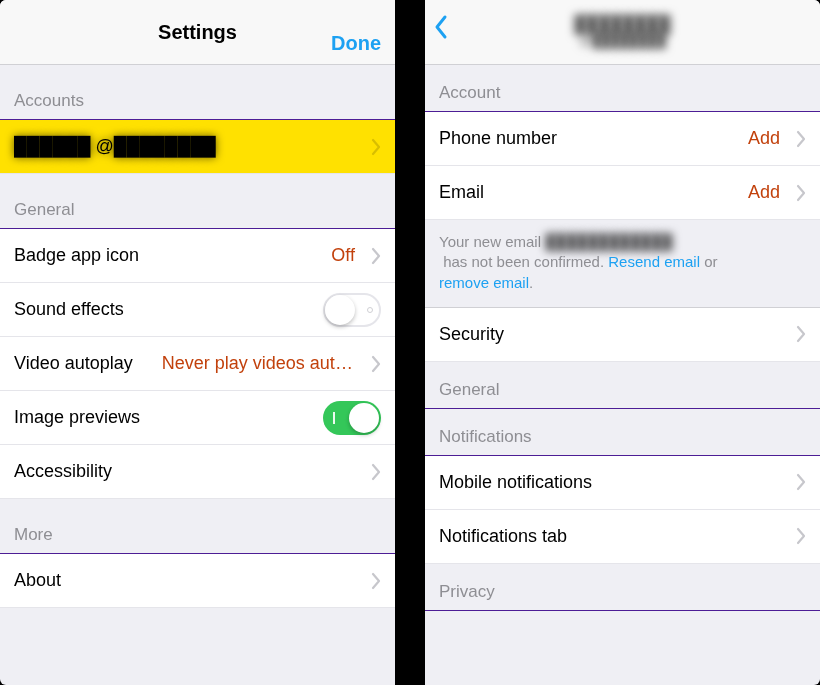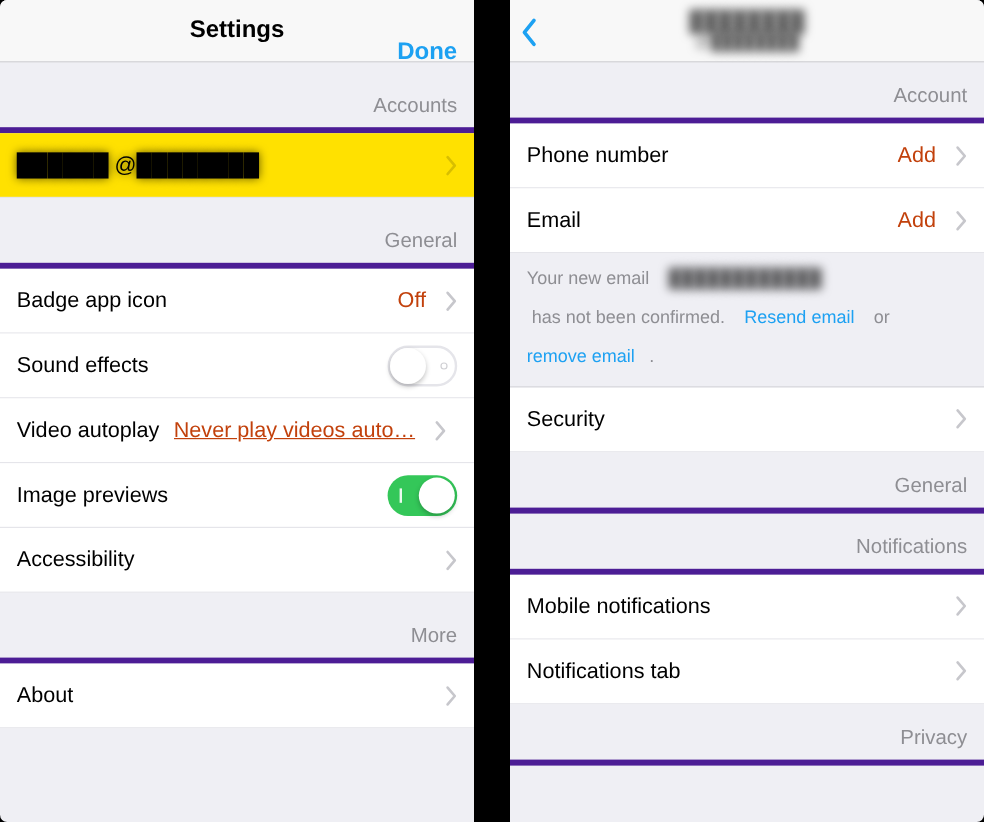--- a/index.html
+++ b/index.html
@@ -18,21 +18,21 @@
     display: flex;
     flex-direction: column;
     overflow: hidden;
   }
   .pane-left { border-radius: 6px 0 0 6px; }
   .pane-right { border-radius: 0 6px 6px 0; }
   .gap { width: 30px; background:#000; height:685px; }
 
   
   .navbar {
-    height: 52px;
+    height: 65px;
     background: #f8f8f8;
     border-bottom: 1px solid #d0d0d4;
     position: relative;
     display:flex; align-items:center; justify-content:center;
   }
   .nav-title {
     font-size: 20px; font-weight: 600; color:#000;
   }
   .nav-done {
     position:absolute; right:14px; top:0; height:54px; display:flex; align-items:center;
@@ -43,22 +43,21 @@
     color:#1da1f2;
   }
   .nav-center { display:flex; flex-direction:column; align-items:center; line-height:1.15;}
   .nav-handle { font-size:13px; color:#8e8e93;}
   .blur { color: transparent; text-shadow: 0 0 8px rgba(0,0,0,0.6); user-select:none;}
 
   
   .section-hdr {
     padding: 26px 14px 8px 14px;
     font-size: 17px; color:#8e8e93; font-weight:400;
-    border-bottom:5px solid #4c1d95;
-    text-align:right;
+    border-bottom:1px solid #4c1d95;
   }
   .section-hdr.tight { padding-top: 18px; }
 
   
   .row {
     background:#fff;
     min-height:54px;
     padding: 0 14px;
     display:flex; align-items:center;
     border-bottom:1px solid #e5e5ea;
@@ -84,21 +83,21 @@
   .toggle.off .knob { left:0; top:0; width:30px; height:30px;}
   .toggle.off .pip { position:absolute; right:6px; top:50%; width:6px;height:6px;border:1px solid #d0d0d4;border-radius:50%; transform:translateY(-50%);}
   .toggle.on { background:#34c759; }
   .toggle.on .knob { right:2px; }
   .toggle.on .bar { position:absolute; left:10px; top:50%; width:2px; height:12px; background:rgba(255,255,255,0.9); transform:translateY(-50%);}
 
   
   .note {
     padding: 12px 9px 14px 14px;
     font-size:15px; color:#8e8e93; line-height:1.35;
-    display:flex; flex-wrap:wrap; gap:12px;
+    display:flex; flex-wrap:wrap; gap:0;
     border-bottom:1px solid #d0d0d4;
   }
   .note .link { color:#1da1f2; }
   .note span { white-space:pre; }
 
   .scroll { flex:1; overflow:hidden; }
 </style>
 </head>
 <body>
 
@@ -136,21 +135,21 @@
     <div class="row">
       <div class="label">Sound effects</div>
       <div class="toggle off">
         <div class="knob"></div>
           <div class="pip"></div>
       </div>
     </div>
 
     <div class="row">
       <div class="label">Video autoplay</div>
-      <div class="value" style="margin-left:12px;text-decoration:underline;">Never play videos auto…</div>
+      <div class="value" style="margin-left:29px;">Never play videos auto…</div>
       <div class="chevron">
           <svg viewBox="0 0 10 18">
             <path d="M2 2 L8 9 L2 16" stroke="#c7c7cc" stroke-width="2.2" fill="none" stroke-linecap="round" stroke-linejoin="round"></path>
           </svg>
         </div>
     </div>
 
     <div class="row">
       <div class="label">Image previews</div>
       <div class="toggle on">

